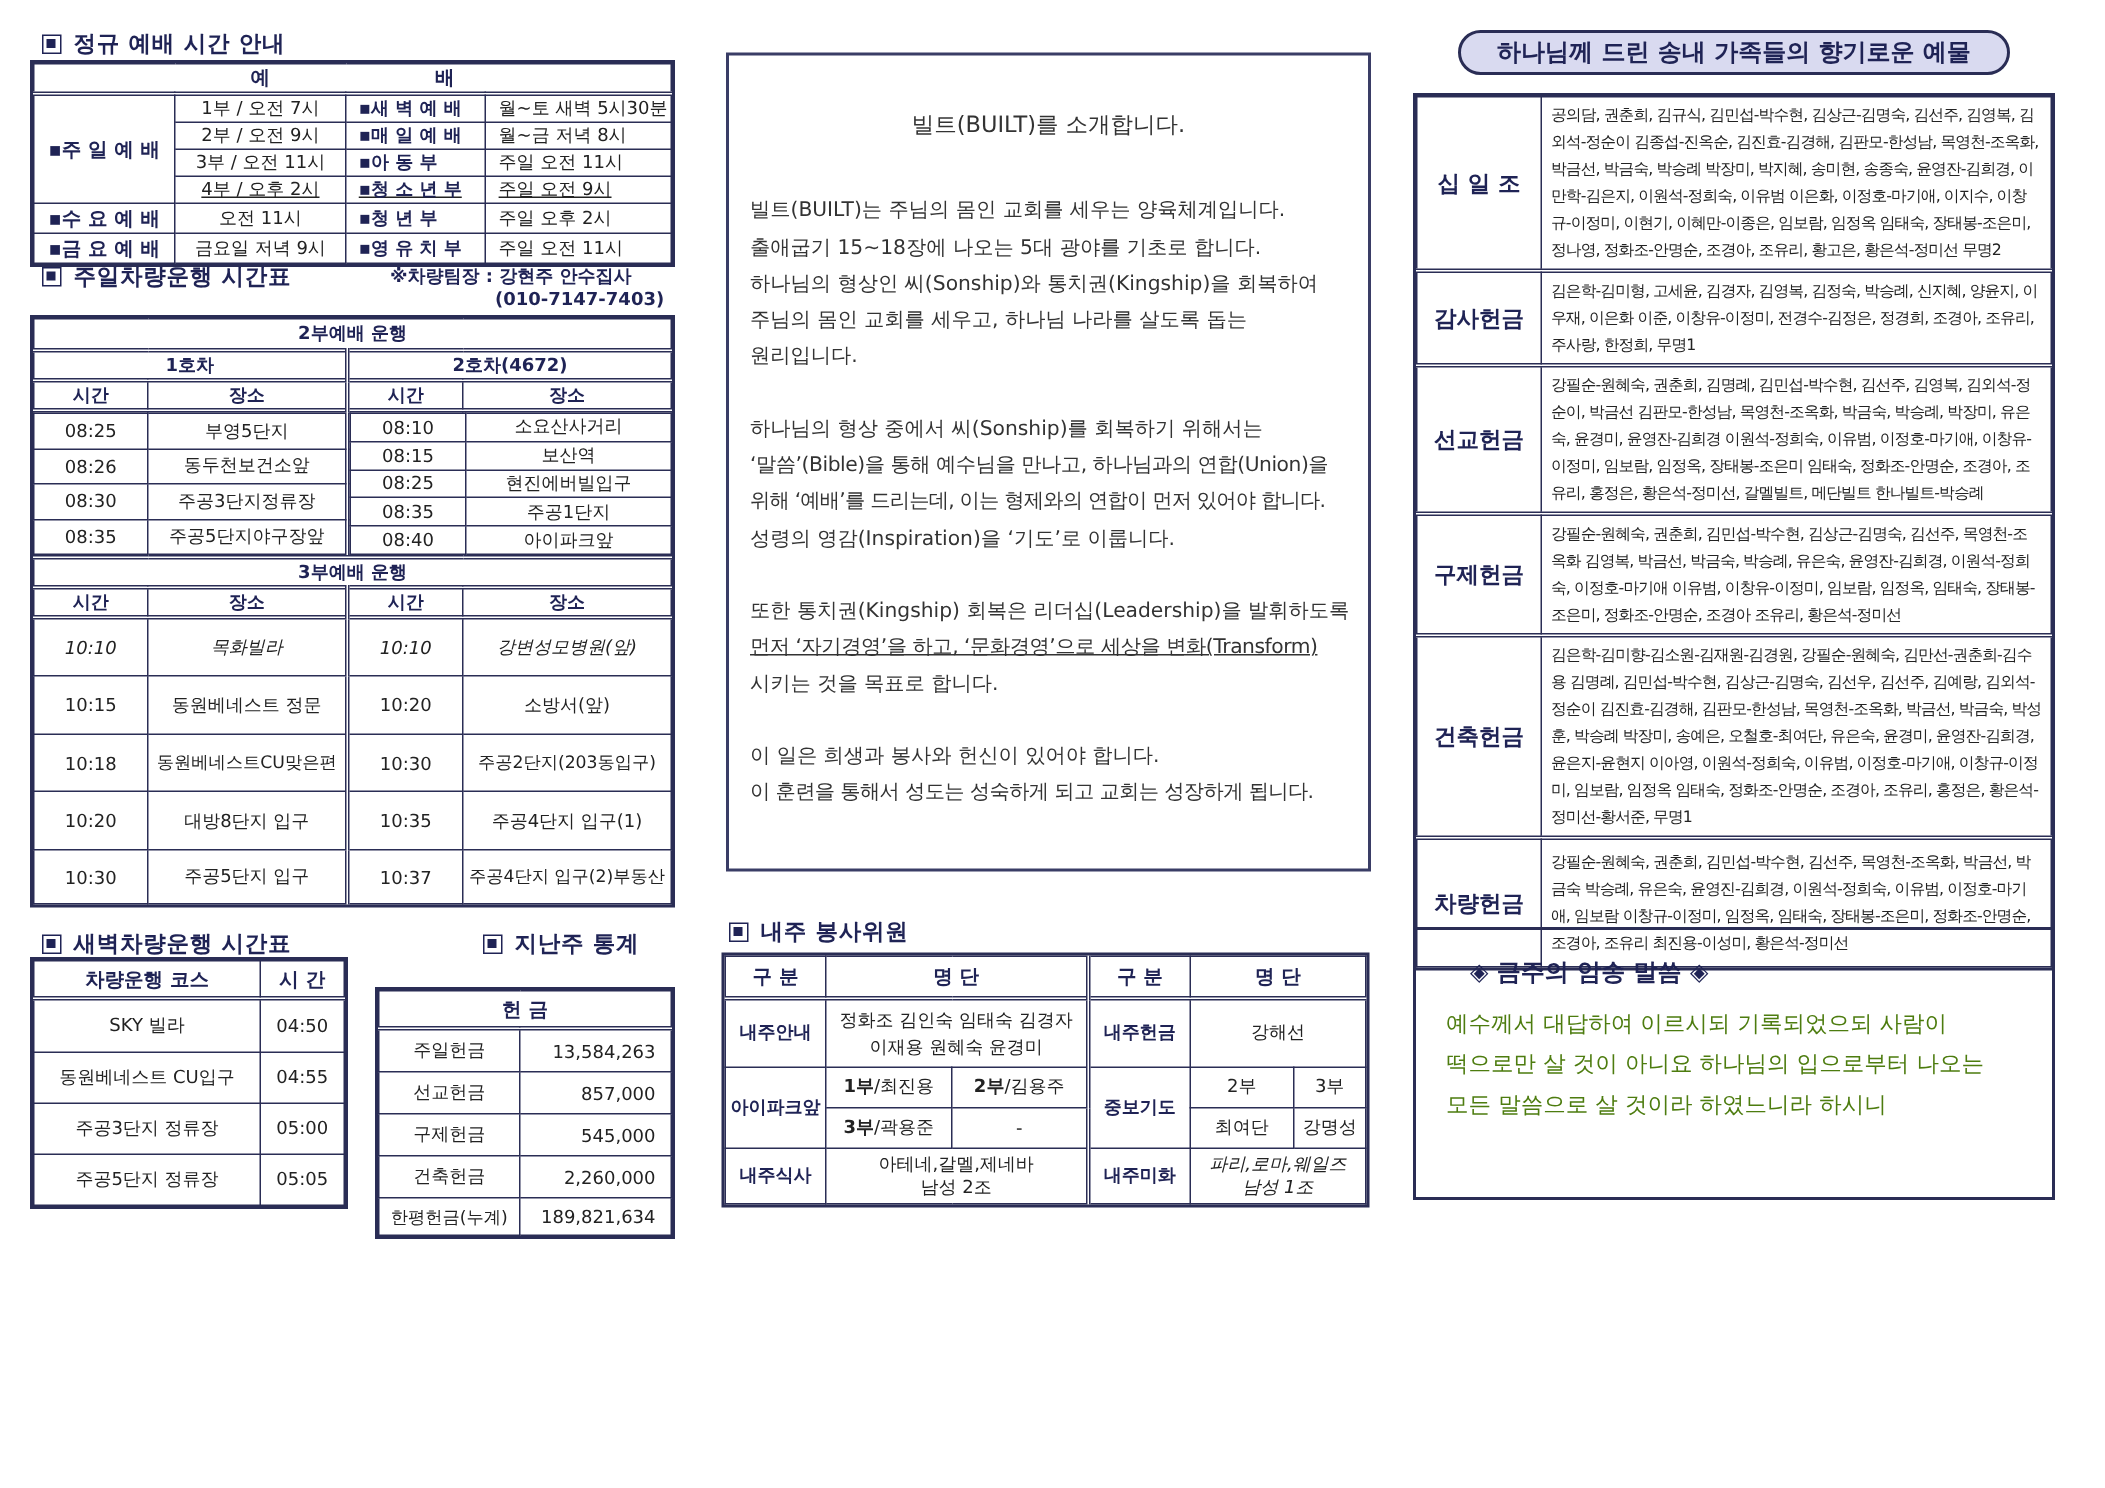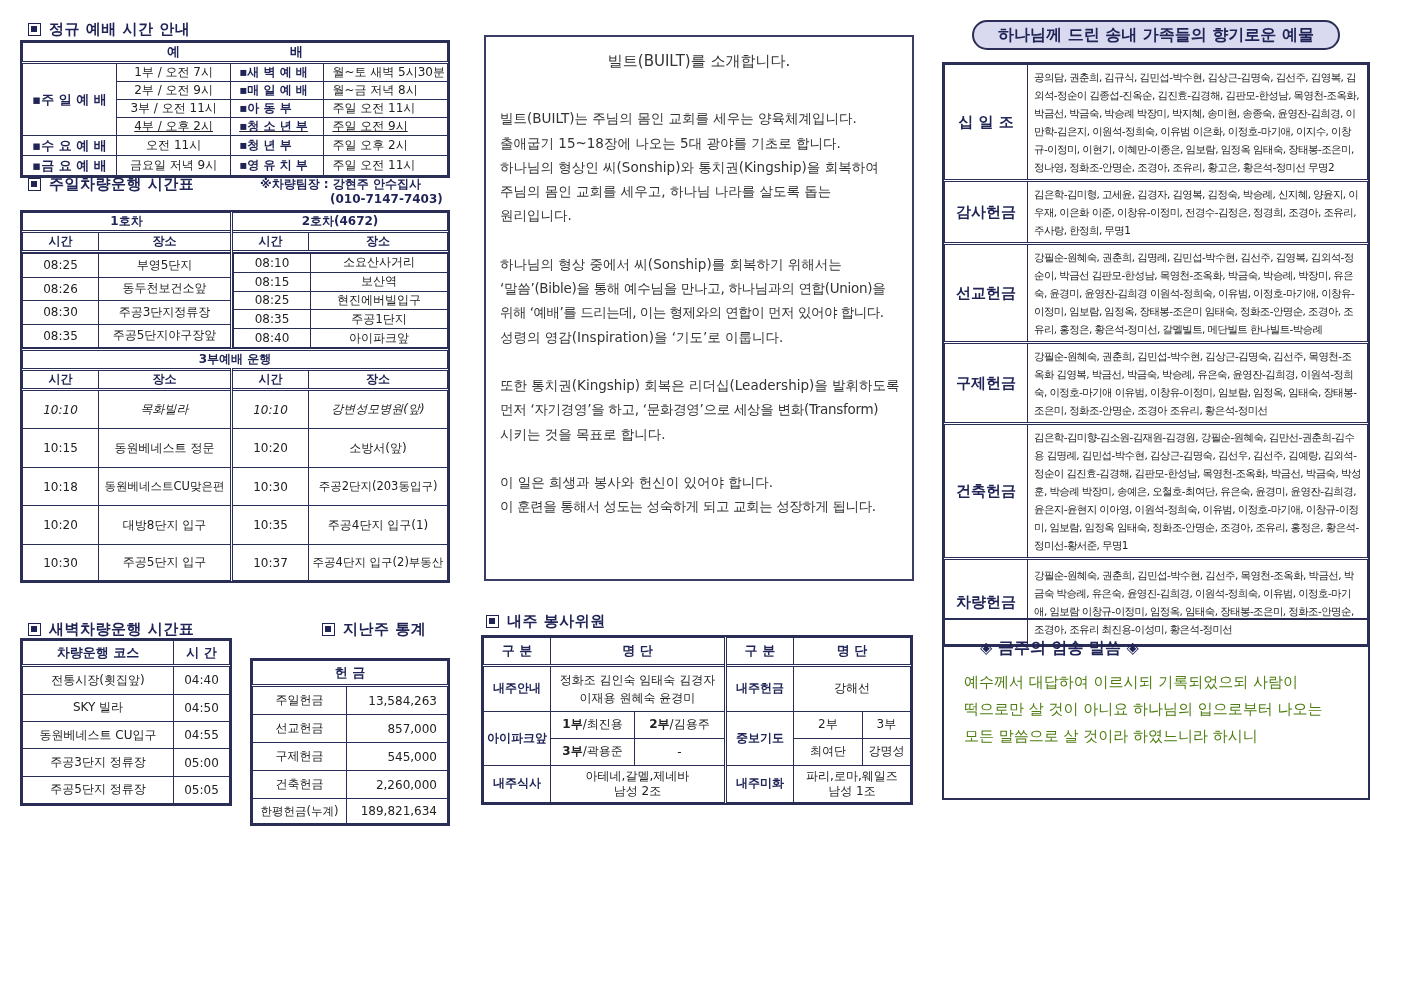--- a/index.html
+++ b/index.html
@@ -104,20 +104,23 @@
 <div class="abs sec-title" style="left:28px; top:175px;">
   <span class="sq-icon"></span>
   <span>주일차량운행 시간표</span>
 </div>
 <div class="abs b" style="left:260px; top:176px; font-size:12px;">※차량팀장 : 강현주 안수집사</div>
 <div class="abs b" style="left:330px; top:192px; font-size:12px;">(010-7147-7403)</div>
 
 <div class="abs tbl" style="left:20px; top:210px; width:430px;">
   <table>
     <tbody>
+        <tr style="height:21px;" class="dbl-bottom">
+          <th colspan="4">2부예배 운행</th>
+        </tr>
     <tr style="height:19px;" class="dbl-bottom">
       <th colspan="2" class="dbl-right">1호차</th>
       <th colspan="2">2호차(4672)</th>
     </tr>
     <tr style="height:18px;" class="dbl-bottom">
       <th style="width:76px;">시간</th>
       <th class="dbl-right" style="width:133px;">장소</th>
       <th style="width:77px;">시간</th>
       <th>장소</th>
     </tr>
@@ -219,24 +222,20 @@
   <span>새벽차량운행 시간표</span>
 </div>
 <div class="abs tbl" style="left:20px; top:638px; width:212px;">
   <table style="height:164px;">
     <tbody>
         <tr style="height:25px;" class="dbl-bottom">
       <th style="font-size:13px;">차량운행 코스</th>
       <th style="width:56px; font-size:13px;">시 간</th>
     </tr>
     <tr>
-          <td>전통시장(횟집앞)</td>
-          <td>04:40</td>
-        </tr>
-    <tr>
           <td>SKY 빌라</td>
           <td>04:50</td>
         </tr>
     <tr>
           <td>동원베네스트 CU입구</td>
           <td>04:55</td>
         </tr>
     <tr>
           <td>주공3단지 정류장</td>
           <td>05:00</td>
@@ -277,34 +276,34 @@
         </tr>
     <tr>
           <td style="font-size:11.5px;">한평헌금(누계)</td>
           <td class="right">189,821,634</td>
         </tr>
   </tbody>
     </table>
 </div>
 
 <div class="abs built" style="left:484px; top:35px; width:430px; height:546px;">
-  <div style="text-align:center; font-size:15px; margin-top:12px; margin-bottom:33px; color:#333;">빌트(BUILT)를 소개합니다.</div>
+  <div style="text-align:center; font-size:15px; margin-top:34px; margin-bottom:33px; color:#333;">빌트(BUILT)를 소개합니다.</div>
   <p>빌트(BUILT)는 주님의 몸인 교회를 세우는 양육체계입니다.</p>
   <p>출애굽기 15~18장에 나오는 5대 광야를 기초로 합니다.</p>
   <p>하나님의 형상인 씨(Sonship)와 통치권(Kingship)을 회복하여</p>
   <p>주님의 몸인 교회를 세우고, 하나님 나라를 살도록 돕는</p>
   <p>원리입니다.</p>
   <p style="height:24px;"></p>
   <p>하나님의 형상 중에서 씨(Sonship)를 회복하기 위해서는</p>
   <p style="letter-spacing:-0.3px;">‘말씀’(Bible)을 통해 예수님을 만나고, 하나님과의 연합(Union)을</p>
   <p style="letter-spacing:-0.5px;">위해 ‘예배’를 드리는데, 이는 형제와의 연합이 먼저 있어야 합니다.</p>
   <p>성령의 영감(Inspiration)을 ‘기도’로 이룹니다.</p>
   <p style="height:24px;"></p>
   <p>또한 통치권(Kingship) 회복은 리더십(Leadership)을 발휘하도록</p>
-  <p style="letter-spacing:-0.3px;">먼저 ‘자기경영’을 하고, ‘문화경영’으로 세상을 변화(Transform)</p>
+  <p style="letter-spacing:-0.3px;text-decoration:underline;">먼저 ‘자기경영’을 하고, ‘문화경영’으로 세상을 변화(Transform)</p>
   <p>시키는 것을 목표로 합니다.</p>
   <p style="height:24px;"></p>
   <p>이 일은 희생과 봉사와 헌신이 있어야 합니다.</p>
   <p style="letter-spacing:-0.4px;">이 훈련을 통해서 성도는 성숙하게 되고 교회는 성장하게 됩니다.</p>
 </div>
 
 <div class="abs sec-title" style="left:486px; top:612px;">
   <span class="sq-icon"></span>
   <span>내주 봉사위원</span>
 </div>
@@ -340,21 +339,21 @@
       <td>최여단</td>
       <td>강명성</td>
     </tr>
     <tr style="height:36px;">
       <td class="b">내주식사</td>
       <td colspan="2" class="dbl-right" style="line-height:15px;">
         <div>아테네,갈멜,제네바</div>
         <div>남성 2조</div>
       </td>
       <td class="b">내주미화</td>
-      <td colspan="2" style="line-height:15px;">
+      <td colspan="2" style="line-height:15px;font-style:italic;">
         <div>파리,로마,웨일즈</div>
         <div>남성 1조</div>
       </td>
     </tr>
   </tbody>
     </table>
 </div>
 
 <div class="abs pill" style="left:972px; top:20px; width:368px; height:30px;">하나님께 드린 송내 가족들의 향기로운 예물</div>
 

